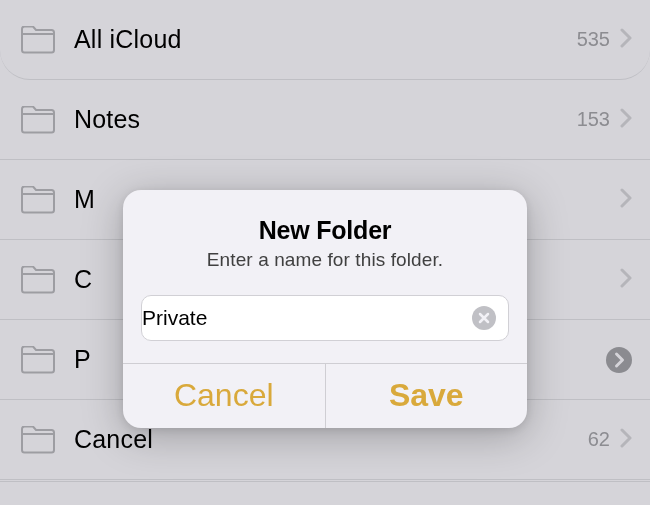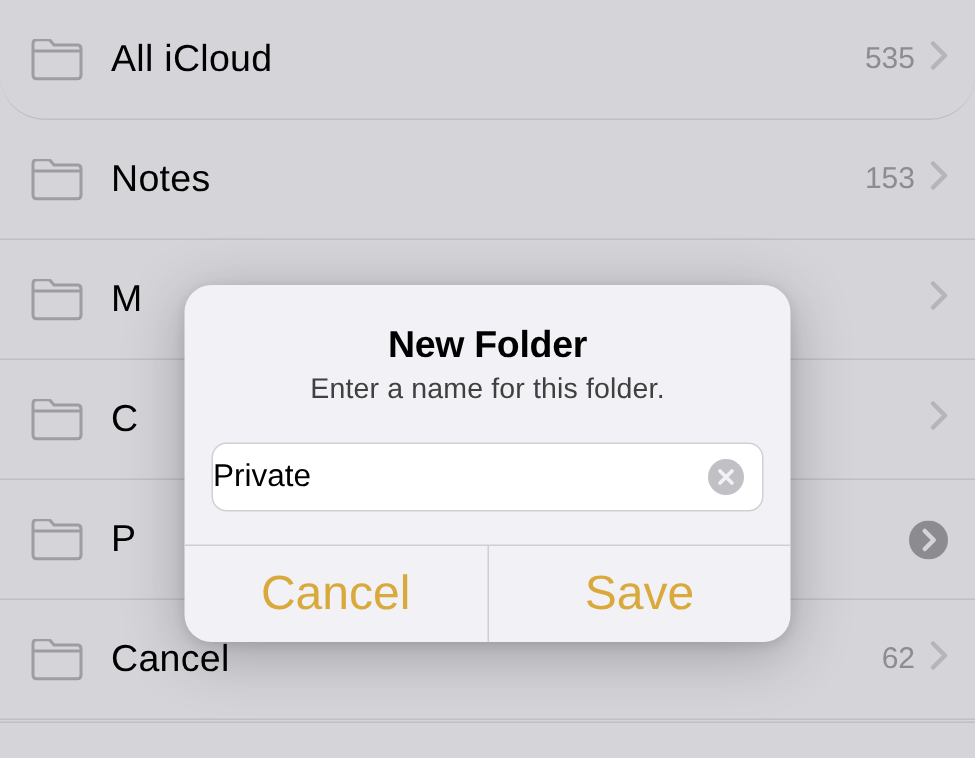--- a/index.html
+++ b/index.html
@@ -140,21 +140,21 @@
       align-items: center;
       justify-content: center;
       font-size: 32px;
       color: #d9a93b;
       cursor: pointer;
     }
     .modal-btn.cancel {
       border-right: 1px solid #cfced3;
     }
     .modal-btn.save {
-      font-weight: 400;
+      font-weight: 700;
     }
   </style>
 </head>
 <body>
 
 <div class="folder-list">
   <div class="folder-row">
     <span class="folder-icon">
       <svg width="36" height="28" viewBox="0 0 36 28">
           <path d="M2 3 C2 1.5 3 0.5 4.5 0.5 L13 0.5 L16 4 L31.5 4 C33 4 34 5 34 6.5 L34 24 C34 25.5 33 26.5 31.5 26.5 L4.5 26.5 C3 26.5 2 25.5 2 24 Z M2 8 L34 8" fill="none" stroke="#9d9da2" stroke-width="2"></path>

